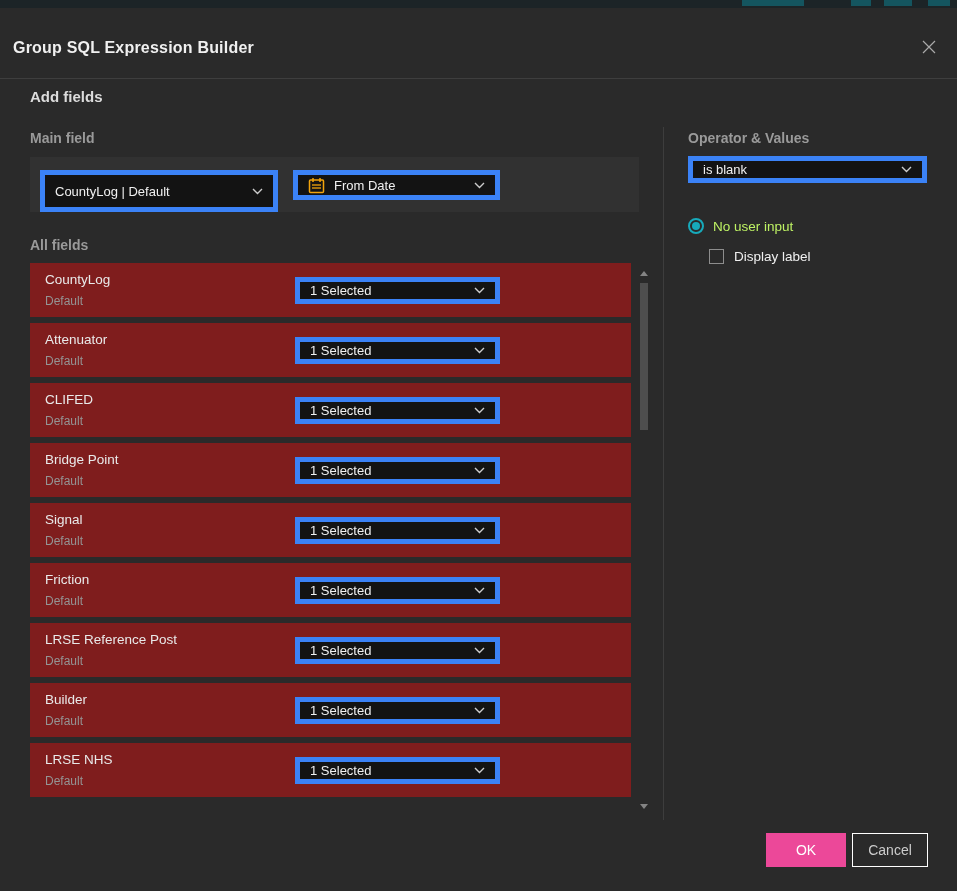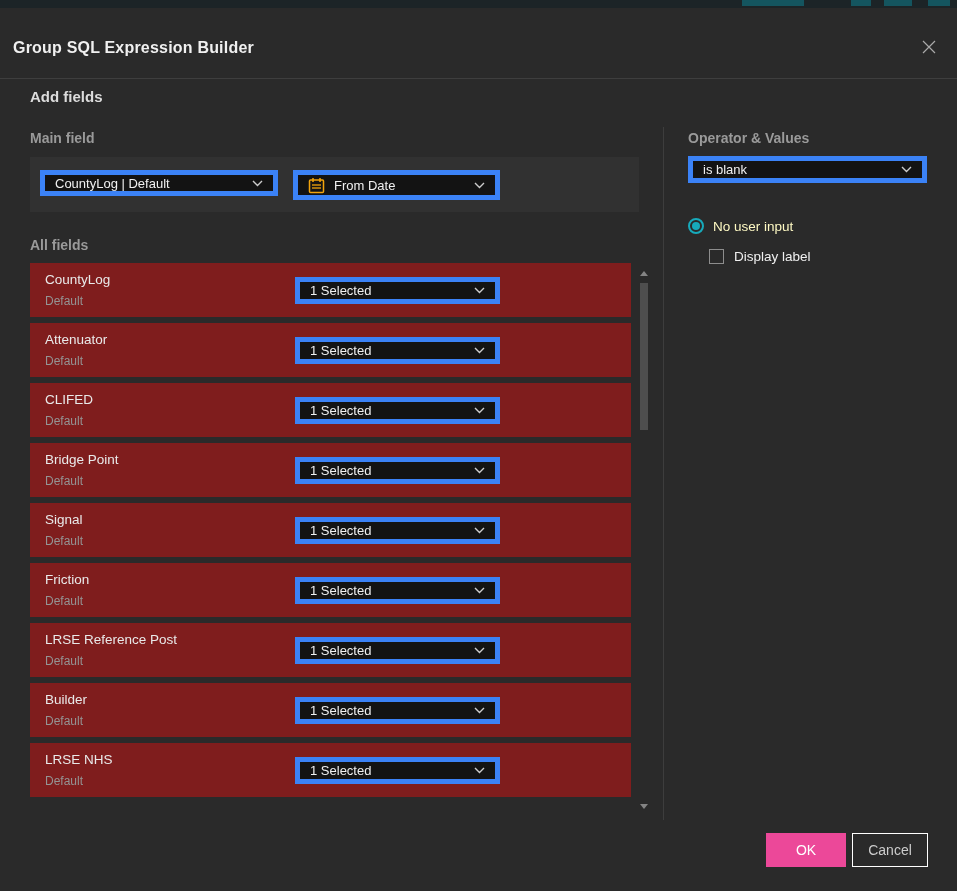--- a/index.html
+++ b/index.html
@@ -33,21 +33,21 @@
   .select {
     position:absolute; background:#131313; border:5px solid #3b82f6;
     display:flex; align-items:center; color:#f0f0f0; font-size:13px;
     padding:0 10px; cursor:pointer;
   }
   .select .sel-text { flex:1; white-space:nowrap; overflow:hidden; }
   .select .chevron { flex:none; width:11px; height:7px; margin-left:8px; }
   .chevron svg { display:block; }
 
   .main-panel { position:absolute; left:30px; top:149px; width:609px; height:55px; background:#313131; }
-  .layer-select { left:10px; top:13px; width:238px; height:26px; }
+  .layer-select { left:10px; top:13px; width:238px; height:42px; }
   .field-select { left:263px; top:13px; width:207px; height:30px; }
   .cal-icon { width:17px; height:17px; margin-right:9px; flex:none; }
 
   
   .list { position:absolute; left:30px; top:255px; width:601px; }
   .row-card { position:relative; width:601px; height:54px; background:#7f1d1d; margin-bottom:6px; }
   .row-name { position:absolute; left:15px; top:9px; font-size:13.5px; color:#e9e9e9; }
   .row-sub { position:absolute; left:15px; bottom:9px; font-size:12px; color:#949494; }
   .row-select { left:265px; top:14px; width:205px; height:27px; }
 
@@ -59,21 +59,21 @@
   .sb-thumb { position:absolute; left:1px; top:20px; width:8px; height:147px; background:#4e4e4e; }
 
   
   .v-divider { position:absolute; left:663px; top:119px; width:1px; height:693px; background:#3d3d3d; }
   .ov-heading { left:688px; top:122px; }
   .operator-select { left:688px; top:148px; width:239px; height:27px; }
 
   .radio-row { position:absolute; left:688px; top:210px; display:flex; align-items:center; cursor:pointer; }
   .radio-outer { width:16px; height:16px; border-radius:50%; border:2px solid #17aabb; background:#2a2a2a; display:flex; align-items:center; justify-content:center; flex:none; }
   .radio-dot { width:8px; height:8px; border-radius:50%; background:#17aabb; }
-  .radio-label { margin-left:9px; font-size:13.5px; color:#fef9c3; }
+  .radio-label { margin-left:9px; font-size:13.5px; color:#bef264; }
 
   .checkbox-row { position:absolute; left:709px; top:241px; display:flex; align-items:flex-start; cursor:pointer; }
   .checkbox-box { width:15px; height:15px; border:1px solid #8d8d8d; background:transparent; flex:none; }
   .checkbox-label { margin-left:10px; font-size:13.5px; color:#f0f0f0; }
 
   
   .btn { position:absolute; top:825px; height:34px; font-size:14px; display:flex; align-items:center; justify-content:center; cursor:pointer; font-family:inherit; }
   .btn-ok { left:766px; width:80px; background:#ec4899; color:#ffffff; border:none; }
   .btn-cancel { left:852px; width:76px; background:transparent; color:#cccccc; border:1px solid #ffffff; }
 </style>

